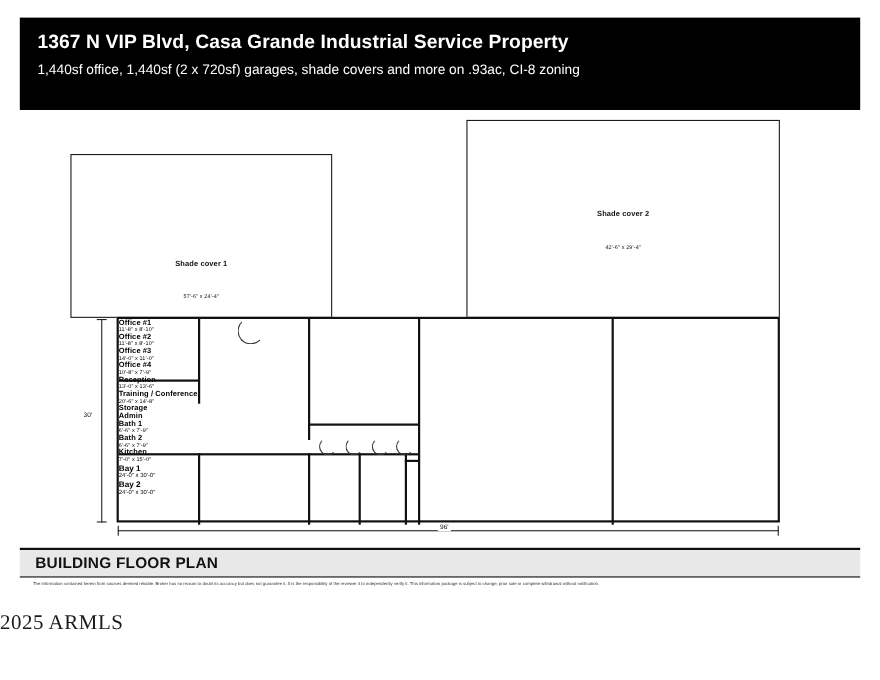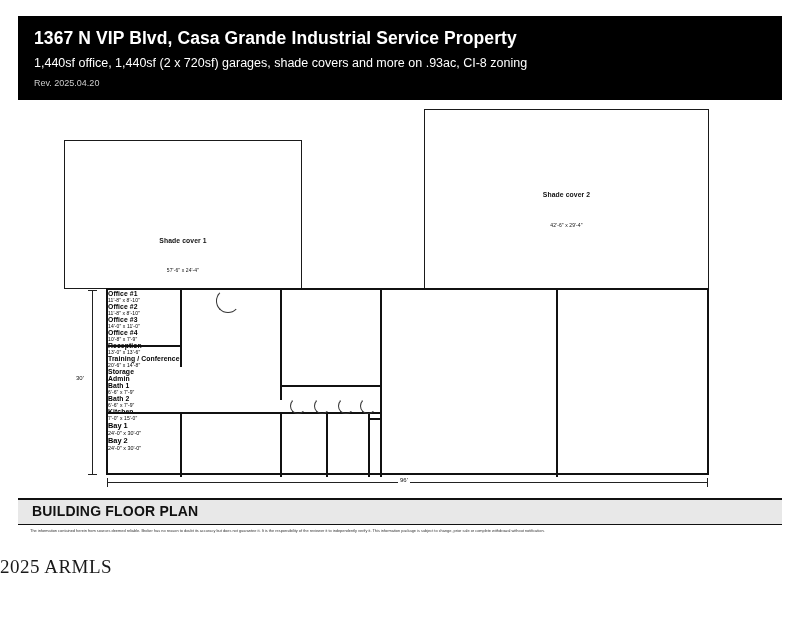--- a/index.html
+++ b/index.html
@@ -173,21 +173,20 @@
     letter-spacing: 0.5px;
     text-align: right;
   }
 </style>
 </head>
 <body>
 
 <div class="header-bar">
   <div class="header-title">1367 N VIP Blvd, Casa Grande Industrial Service Property</div>
   <div class="header-sub">1,440sf office, 1,440sf (2 x 720sf) garages, shade covers and more on .93ac, CI-8 zoning</div>
-  <div class="header-rev">Rev. 2025.04.20</div>
 </div>
 
 <div class="plan">
 
   <div class="box shade" style="left:406px; top:5px; width:285px; height:180px;">
     <div class="lbl name" style="top:81px;">Shade cover 2</div>
     <div class="lbl dim" style="top:112px;">42'-6" x 29'-4"</div>
   </div>
 
   <div class="box shade" style="left:46px; top:36px; width:238px; height:149px;">

